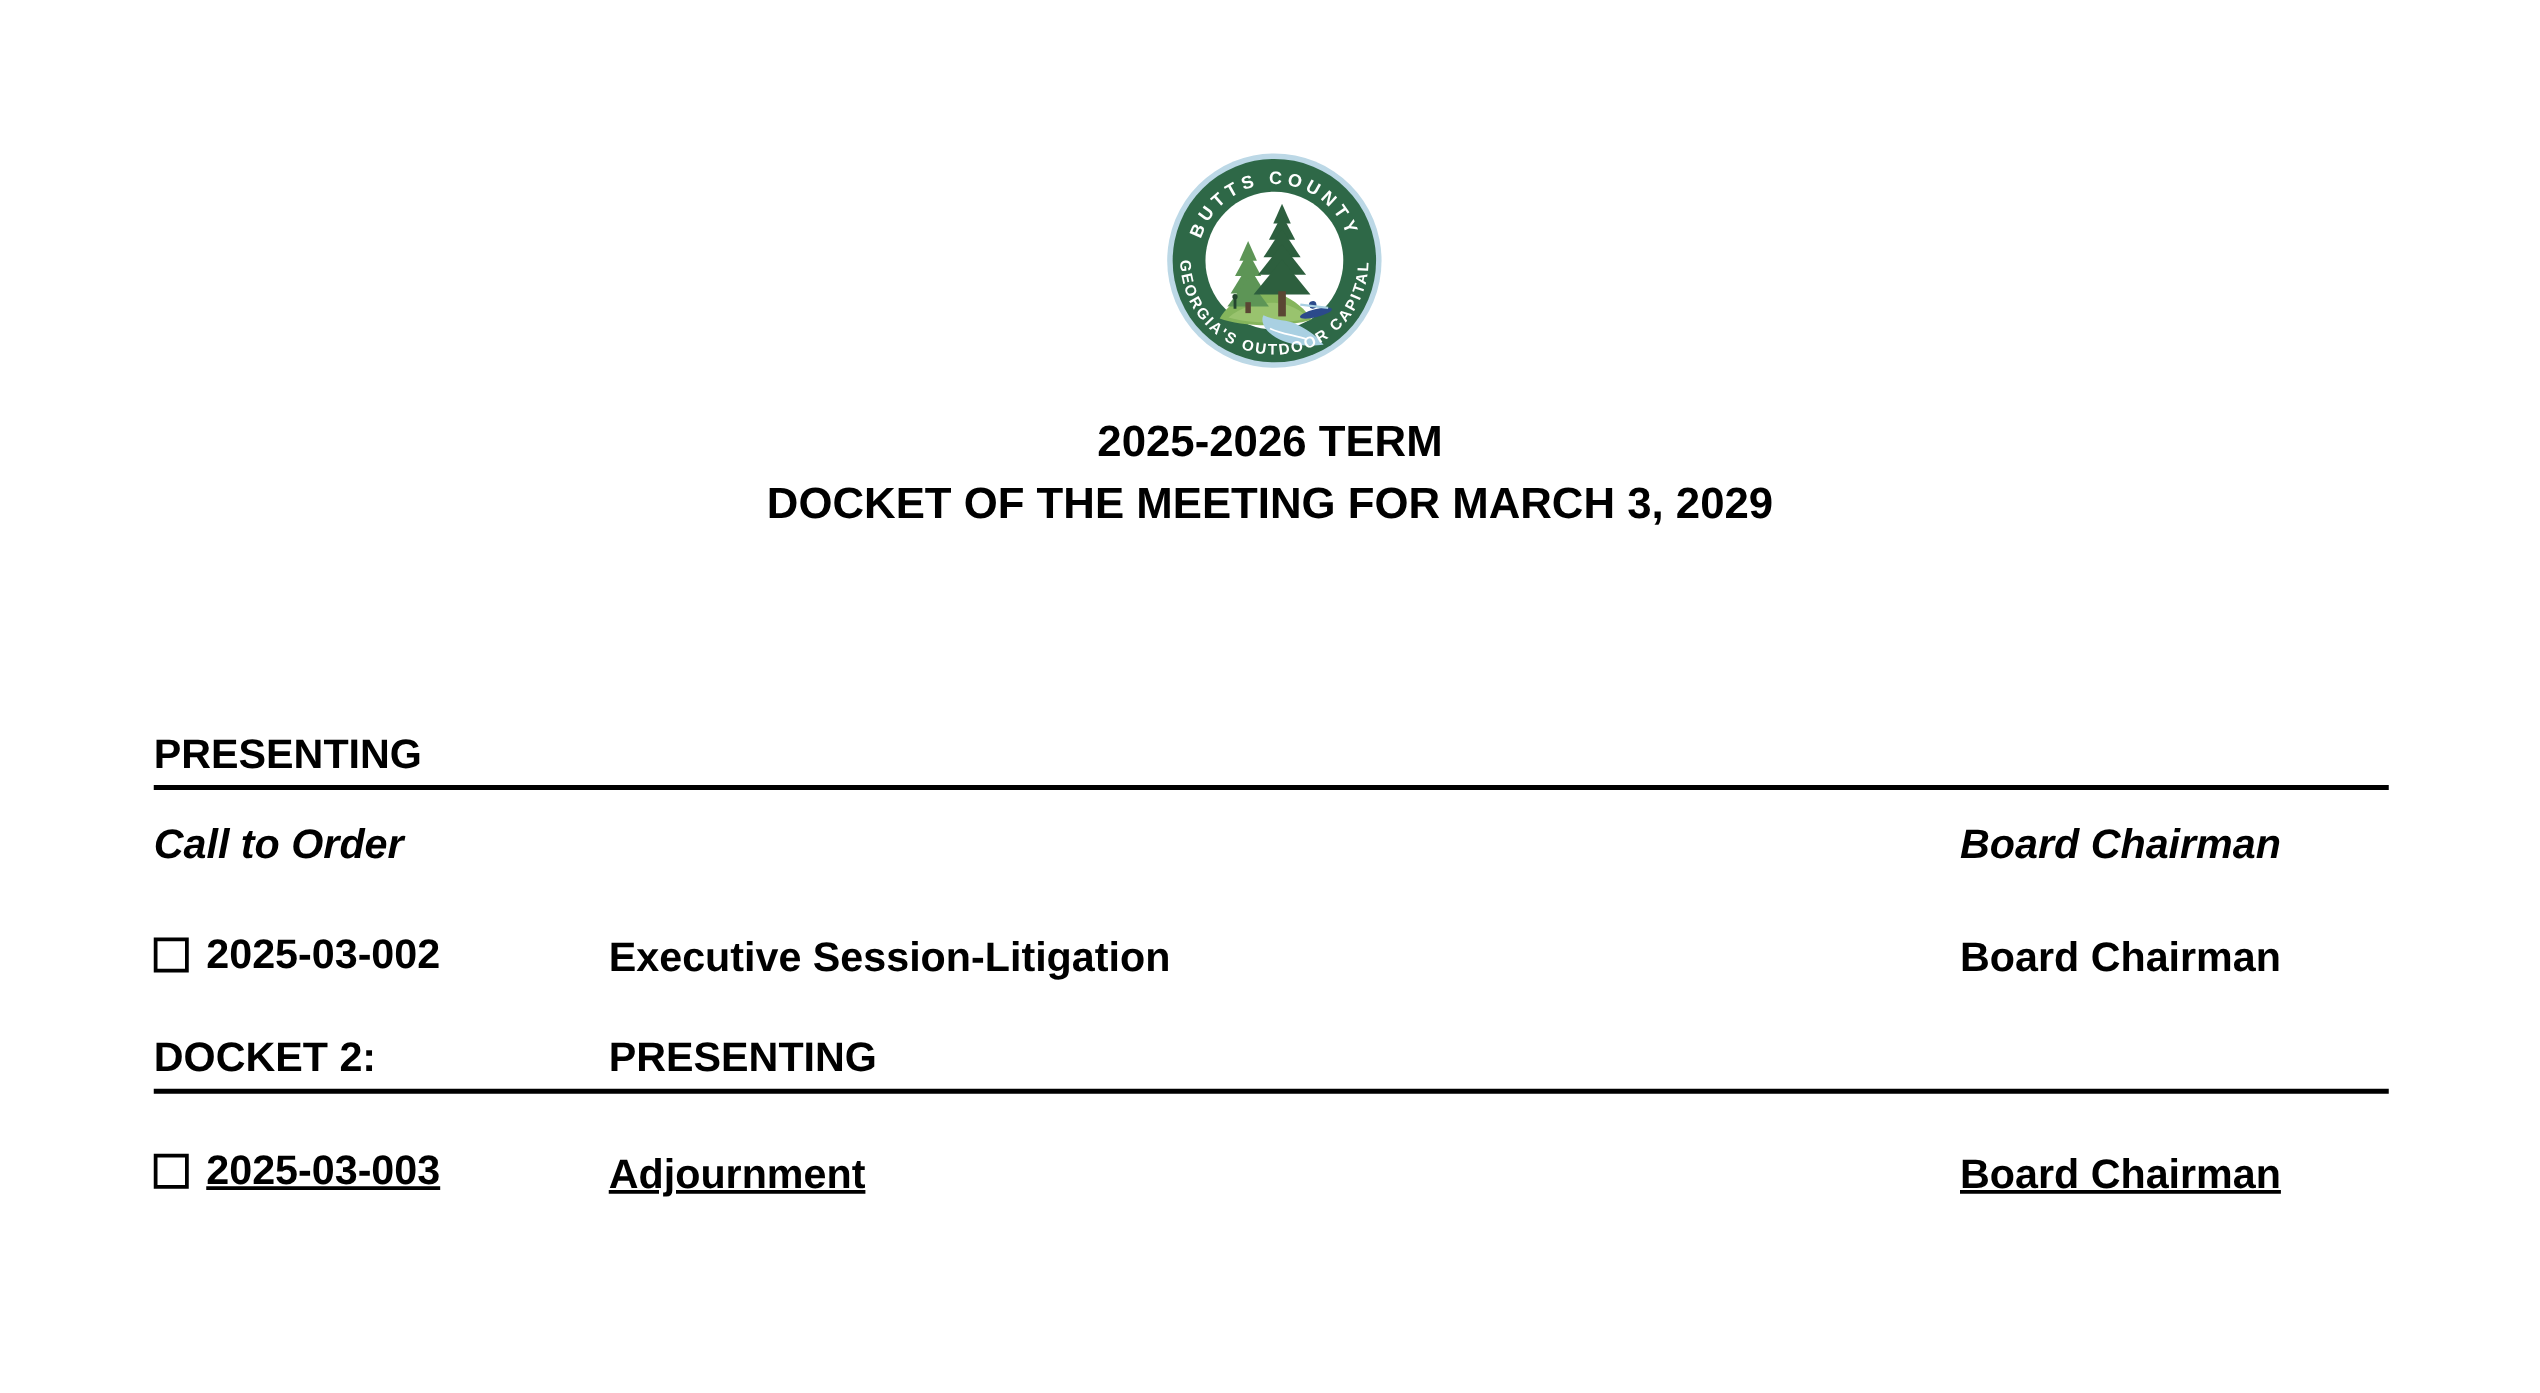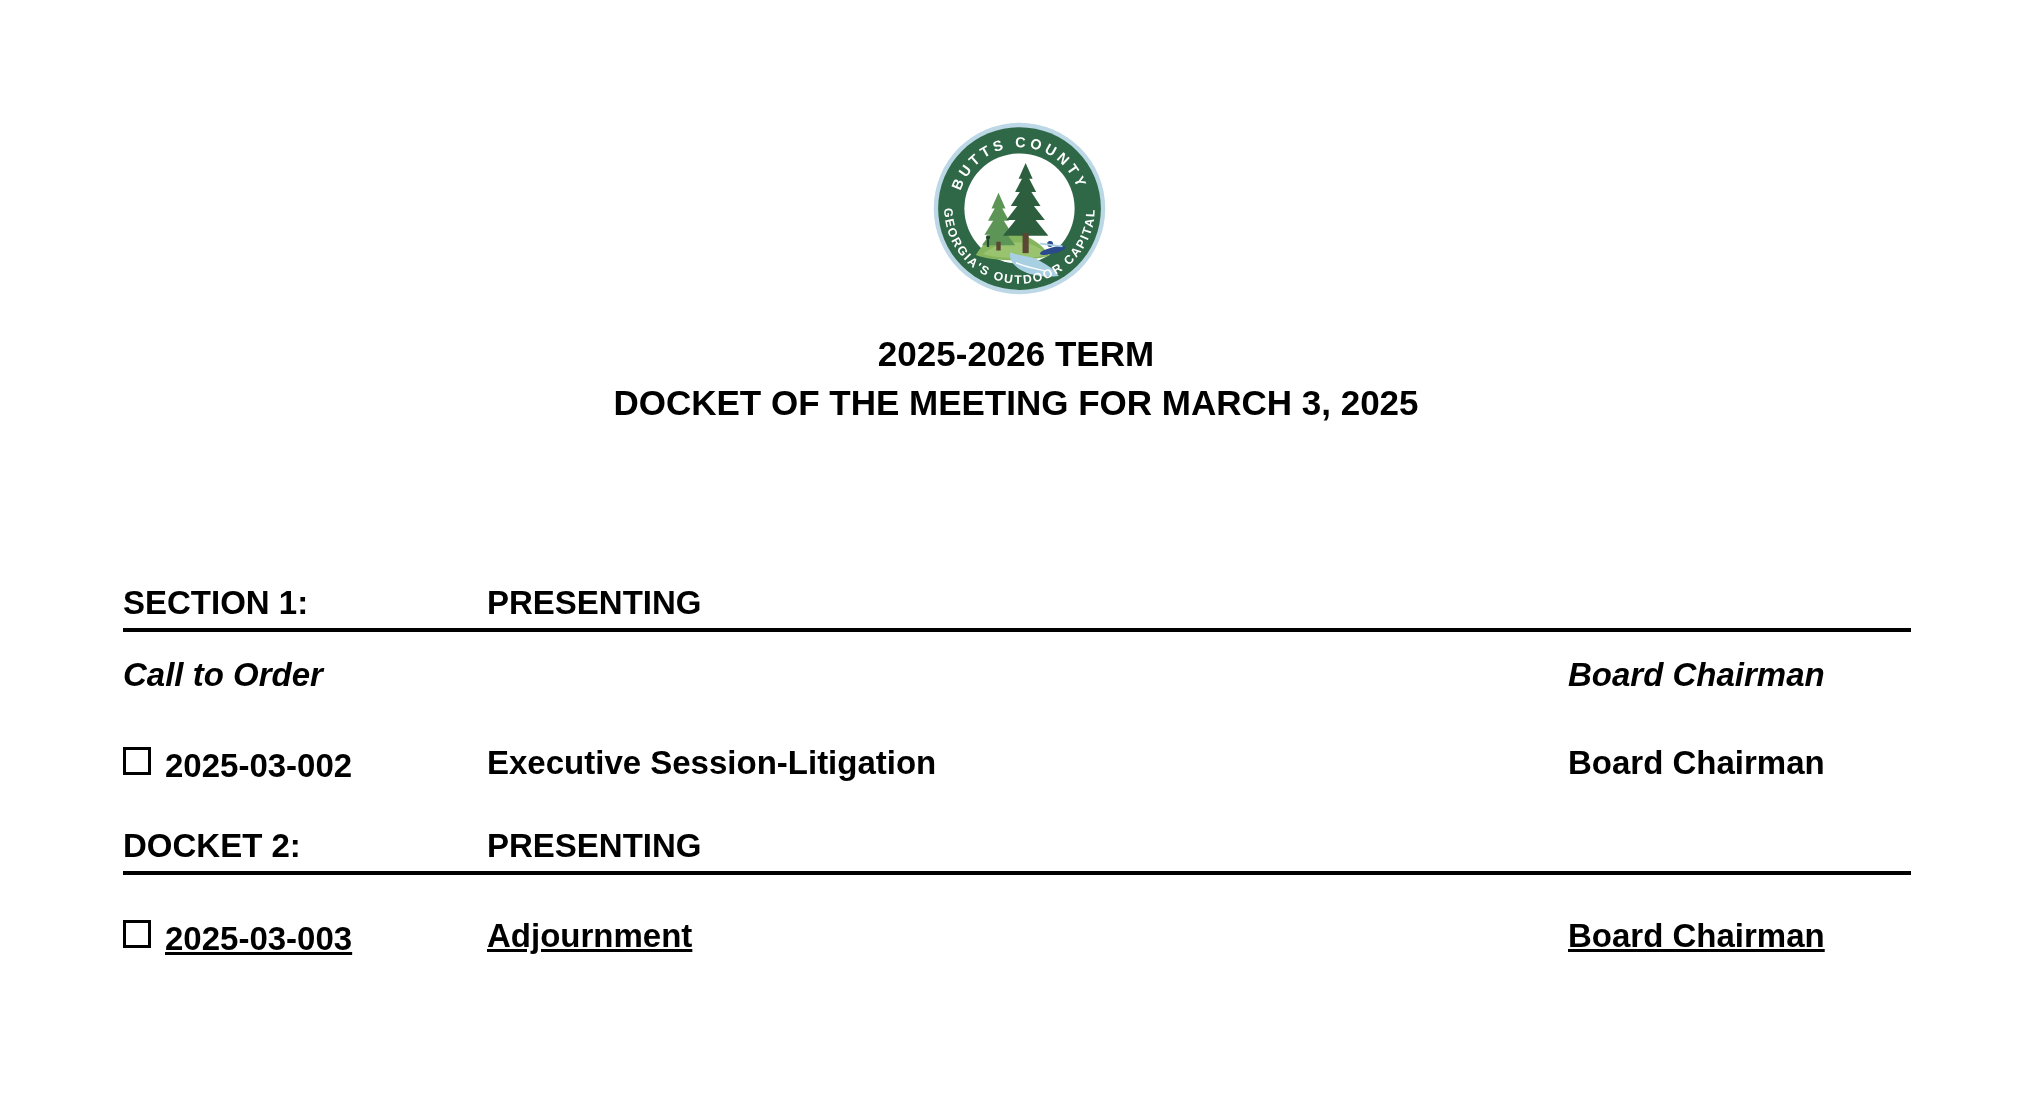--- a/index.html
+++ b/index.html
@@ -53,21 +53,21 @@
   .row-header{
     border-bottom:4px solid #000000;
     padding-bottom:5px;
   }
   .r-sec1{top:583px;}
   .r-call{top:655px;font-style:italic;}
   .r-item1{top:743px;}
   .r-sec2{top:826px;}
   .r-item2{top:916px;text-decoration:underline;}
   .cell{white-space:nowrap;}
-  .num-cell{display:flex;align-items:flex-start;}
+  .num-cell{display:flex;align-items:center;}
   .checkbox{
     display:inline-block;
     width:22px;height:22px;
     border:3px solid #000000;
     margin-right:14px;
     flex:0 0 auto;
     transform:translateY(1px);
   }
 </style>
 </head>
@@ -126,27 +126,26 @@
         <textPath href="#arc-top" startOffset="50%" text-anchor="middle">BUTTS COUNTY</textPath>
       </text>
       <text class="ring-text ring-text-bottom">
         <textPath href="#arc-bottom" startOffset="50%" text-anchor="middle">· GEORGIA'S OUTDOOR CAPITAL ·</textPath>
       </text>
     </svg>
   </div>
 
   <div class="titles">
     <div>2025-2026 TERM</div>
-    <div>DOCKET OF THE MEETING FOR MARCH 3, 2025</div>
+    <div>DOCKET OF THE MEETING FOR MARCH 3, 2029</div>
   </div>
 
   <div class="docket">
 
     <div class="row row-header r-sec1">
-      <div class="cell">SECTION 1:</div>
       <div class="cell">PRESENTING</div>
     </div>
 
     <div class="row r-call">
       <div class="cell">Call to Order</div>
       <div class="cell"></div>
       <div class="cell">Board Chairman</div>
     </div>
 
     <div class="row r-item1">

